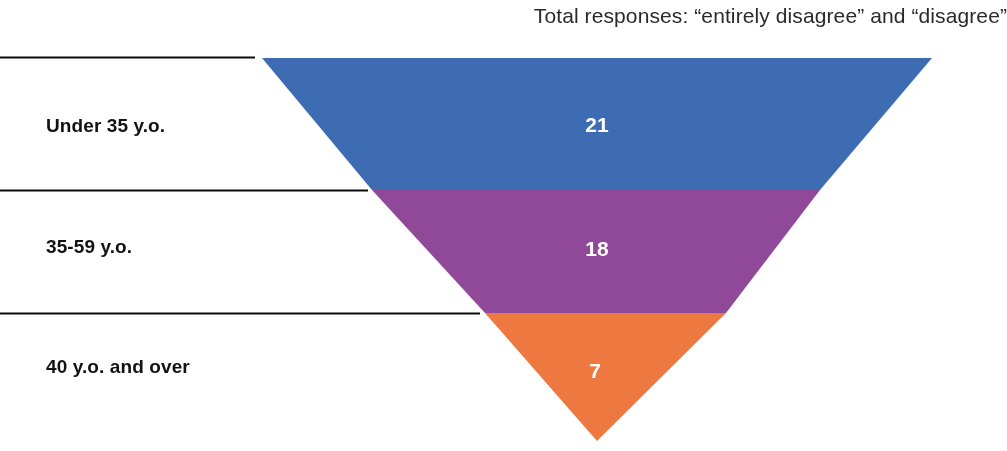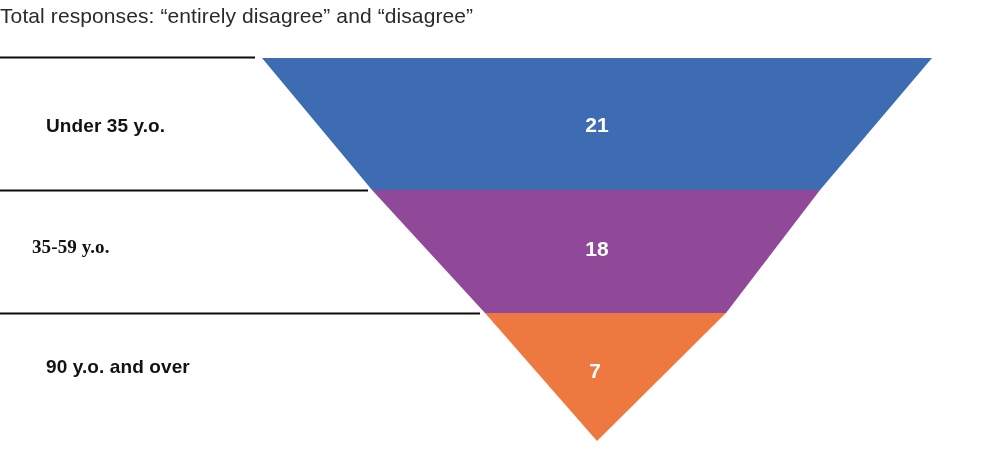--- a/index.html
+++ b/index.html
@@ -16,21 +16,21 @@
   #chart-root {
     position: relative;
     width: 1007px;
     height: 451px;
   }
   #chart-title {
     position: absolute;
     left: 0;
     top: 4px;
     width: 1007px;
-    text-align: left;
+    text-align: right;
     font-size: 21px;
     color: #2a2a2a;
     font-weight: 400;
     letter-spacing: 0.1px;
     white-space: nowrap;
   }
   #funnel-svg {
     position: absolute;
     left: 0;
     top: 0;
@@ -73,17 +73,17 @@
 
     <polygon points="372,190 820,190 726,313 485,313" fill="#904898"></polygon>
     <text class="segment-value" x="597" y="256" text-anchor="middle">18</text>
 
     <polygon points="485,313 726,313 597,441" fill="#ED7940"></polygon>
     <text class="segment-value" x="595" y="378" text-anchor="middle">7</text>
   </svg>
 
   <div class="category-label" style="left:46px; top:115px;">Under 35 y.o.</div>
 
-  <div class="category-label" style="left:32px; top:236px;font-family:Liberation Serif, serif;">35-59 y.o.</div>
+  <div class="category-label" style="left:46px; top:236px;">35-59 y.o.</div>
 
-  <div class="category-label" style="left:46px; top:356px;">90 y.o. and over</div>
+  <div class="category-label" style="left:46px; top:356px;">40 y.o. and over</div>
 
 </div>
 
 </body></html>

